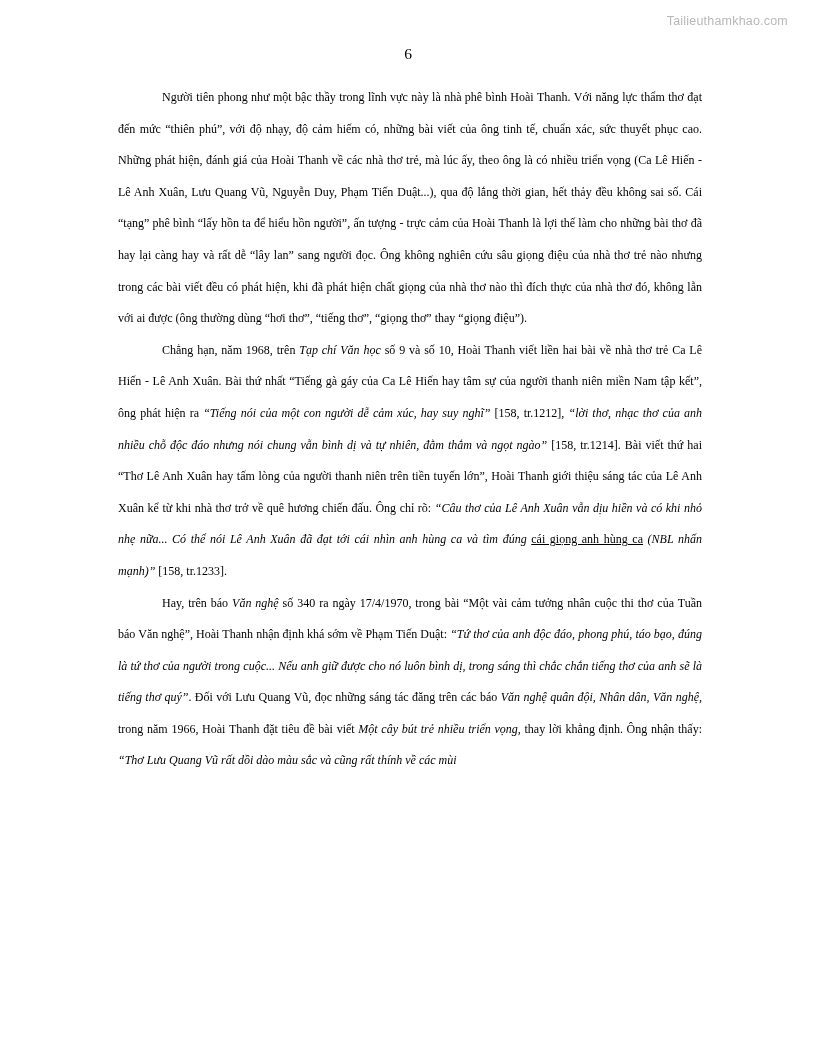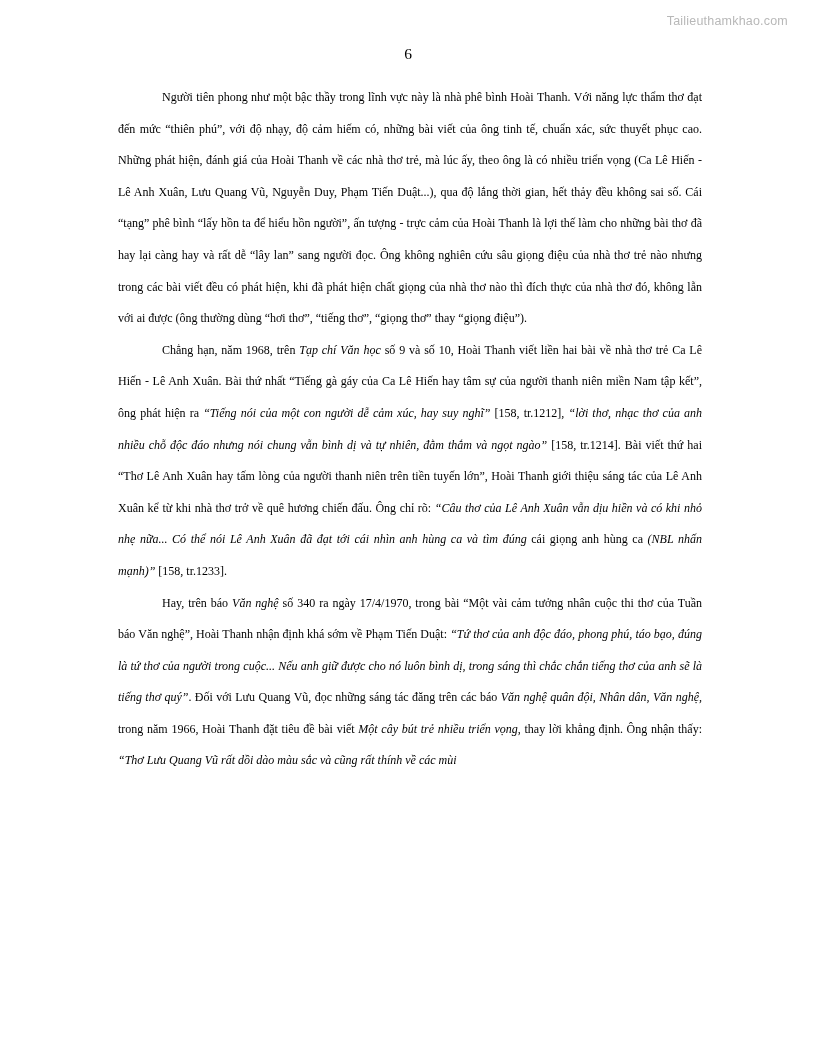--- a/index.html
+++ b/index.html
@@ -53,20 +53,21 @@
     text-justify: inter-word;
     font-size: 12px;
     line-height: 31.6px;
     text-indent: 44px;
     hyphens: none;
   }
   i, em {
     margin-top: 28px;
   }
   .underline {
+    text-decoration: underline;
     font-style: normal;
   }
 </style>
 </head>
 <body>
 
 <div class="page">
 
   <div class="watermark">Tailieuthamkhao.com</div>
 

